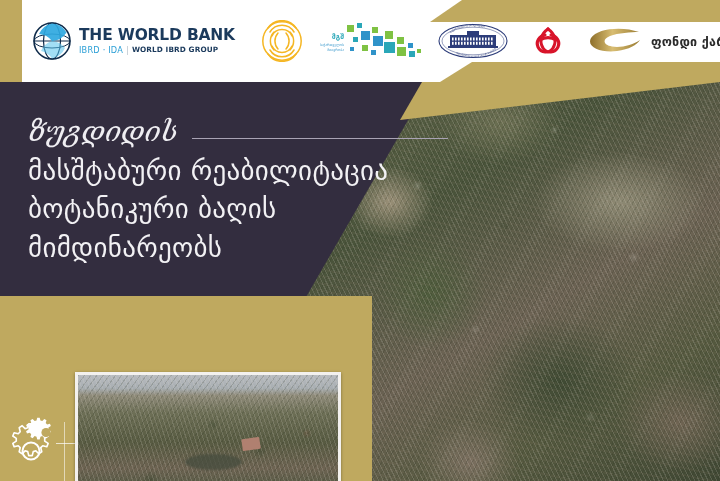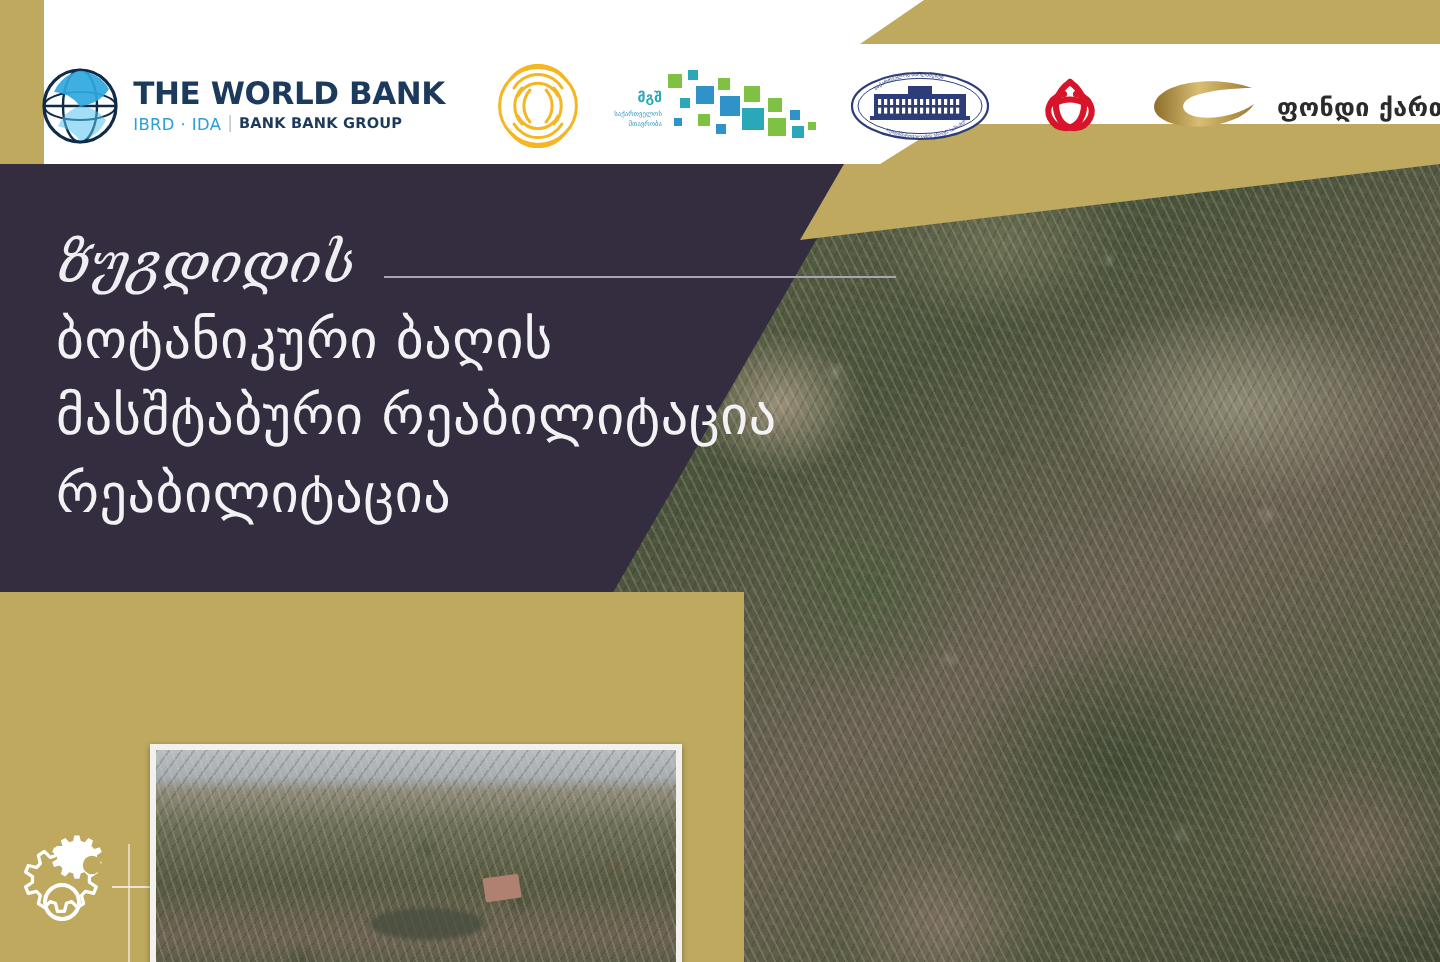--- a/index.html
+++ b/index.html
@@ -30,22 +30,22 @@
     position:absolute; left:430px; top:0; width:290px; height:22px;
     background:#bfa95f; z-index:7;
     clip-path:polygon(32px 0, 290px 0, 290px 22px, 0 22px);
   }
   .gold-bottom-wedge {
     position:absolute; left:430px; top:62px; width:290px; height:20px;
     background:#bfa95f; z-index:7;
     clip-path:polygon(42px 0, 290px 0, 290px 20px, 10px 20px);
   }
   .logo-row {
-    position:absolute; left:22px; top:12px; width:698px; height:82px;
-    display:flex; align-items:center; z-index:8;justify-content:center;
+    position:absolute; left:22px; top:0; width:698px; height:82px;
+    display:flex; align-items:center; z-index:8;
   }
 
   
   .wb-logo { display:flex; align-items:center; margin-left:10px; }
   .wb-globe { width:40px; height:40px; flex:0 0 40px; }
   .wb-text { margin-left:7px; line-height:1; }
   .wb-title {
     font-family:"DejaVu Sans","Liberation Sans",sans-serif;
     font-weight:bold; font-size:15.5px; letter-spacing:-0.2px;
     color:#1b3a5c; white-space:nowrap;
@@ -229,21 +229,21 @@
         <line x1="2" y1="20" x2="38" y2="20" stroke="#0f2b4a" stroke-width="1.2"></line>
         <ellipse cx="20" cy="20" rx="18" ry="7" fill="none" stroke="#0f2b4a" stroke-width="1"></ellipse>
         <path d="M20 2.4 A18 18 0 0 1 34.5 11.5 A18 18 0 0 1 20 20 A18 18 0 0 0 7 13 A18 18 0 0 1 20 2.4 Z" fill="#2fa8e0" opacity="0.92"></path>
         <path d="M20 20 A18 18 0 0 1 33 27 A18 18 0 0 1 20 37.5 A18 18 0 0 0 9 30 A18 18 0 0 1 20 20 Z" fill="#55c3ec" opacity="0.55"></path>
       </svg>
       <div class="wb-text">
         <div class="wb-title">THE WORLD BANK</div>
         <div class="wb-sub">
           <span class="wb-sub-a">IBRD · IDA</span>
           <span class="wb-sub-bar">|</span>
-          <span class="wb-sub-b">BANK BANK GROUP</span>
+          <span class="wb-sub-b">WORLD IBRD GROUP</span>
         </div>
       </div>
     </div>
 
     <svg class="logo-circle" viewBox="0 0 42 42">
       <g fill="none" stroke="#f5b623" stroke-width="1.5" stroke-linecap="round">
         <circle cx="21" cy="21" r="19.2"></circle>
         <path d="M7 8 A17 17 0 0 1 35 8"></path>
         <path d="M9 12 A14 14 0 0 1 33 12"></path>
         <path d="M11 16 A11 11 0 0 1 31 16"></path>
@@ -364,23 +364,23 @@
 
     <div class="dark-panel"></div>
     <div class="gold-diag2"></div>
 
     <div class="script-row">
       <div class="script-word">ზუგდიდის</div>
       <div class="script-rule"></div>
     </div>
 
     <div class="main-title">
+      <div>მასშტაბური რეაბილიტაცია</div>
       <div>ბოტანიკური ბაღის</div>
-      <div>მასშტაბური რეაბილიტაცია</div>
-      <div>რეაბილიტაცია</div>
+      <div>მიმდინარეობს</div>
     </div>
 
     <div class="gold-block-diag"></div>
 
     <div class="frame-line-v"></div>
 
     <div class="connector-line"></div>
 
     <svg class="gears" viewBox="0 0 60 58">
       <g fill="none" stroke="#ffffff" stroke-width="2" stroke-linejoin="round">

